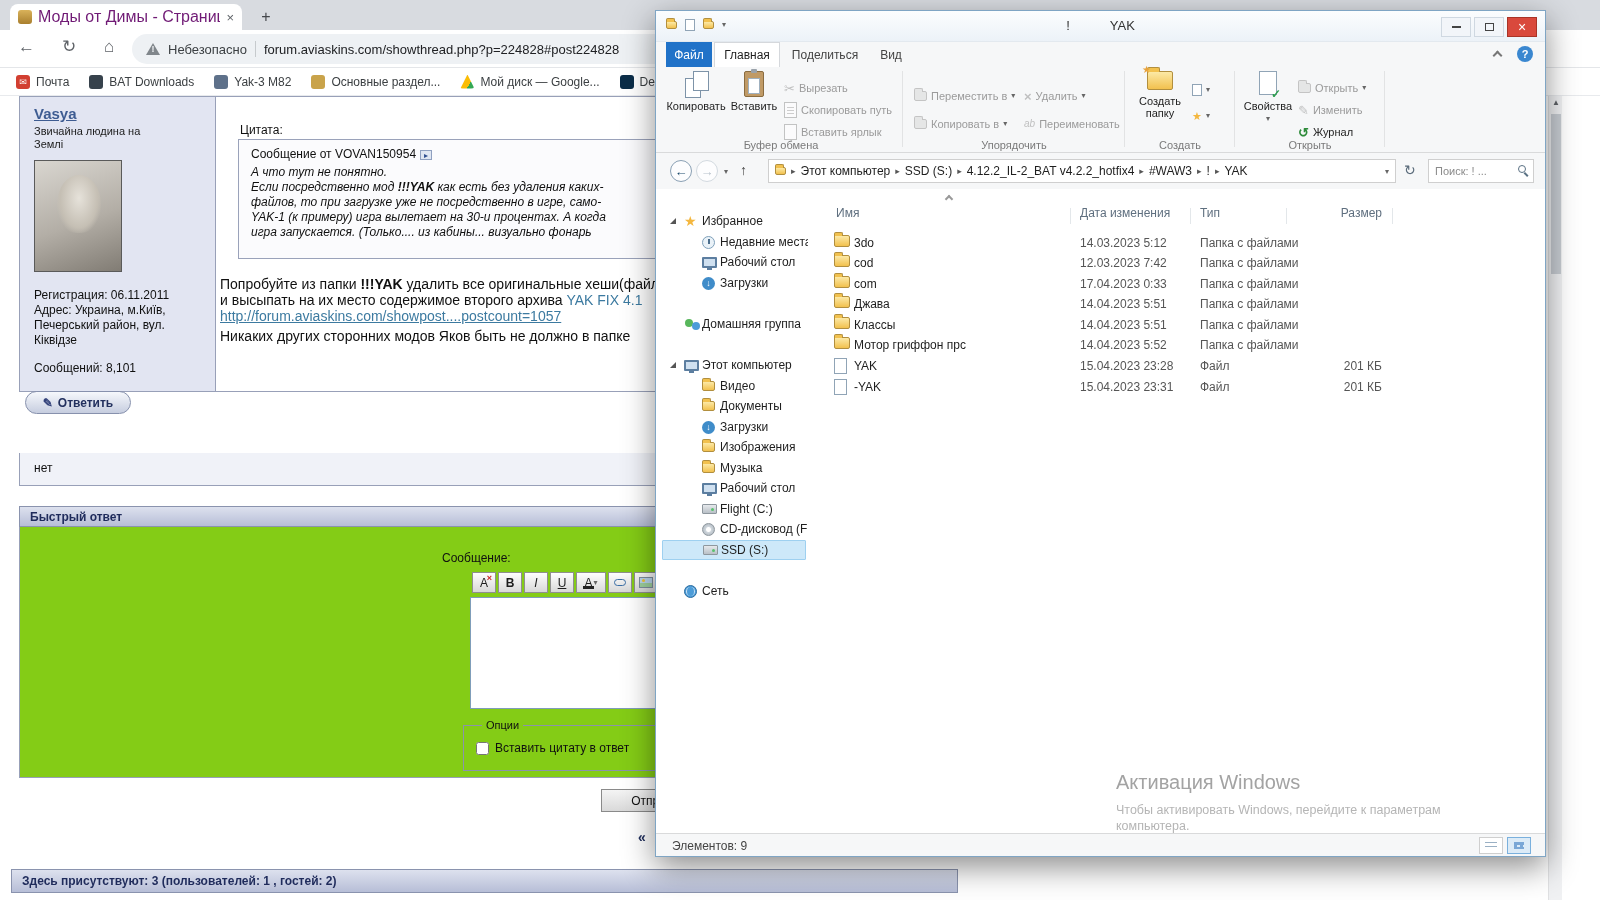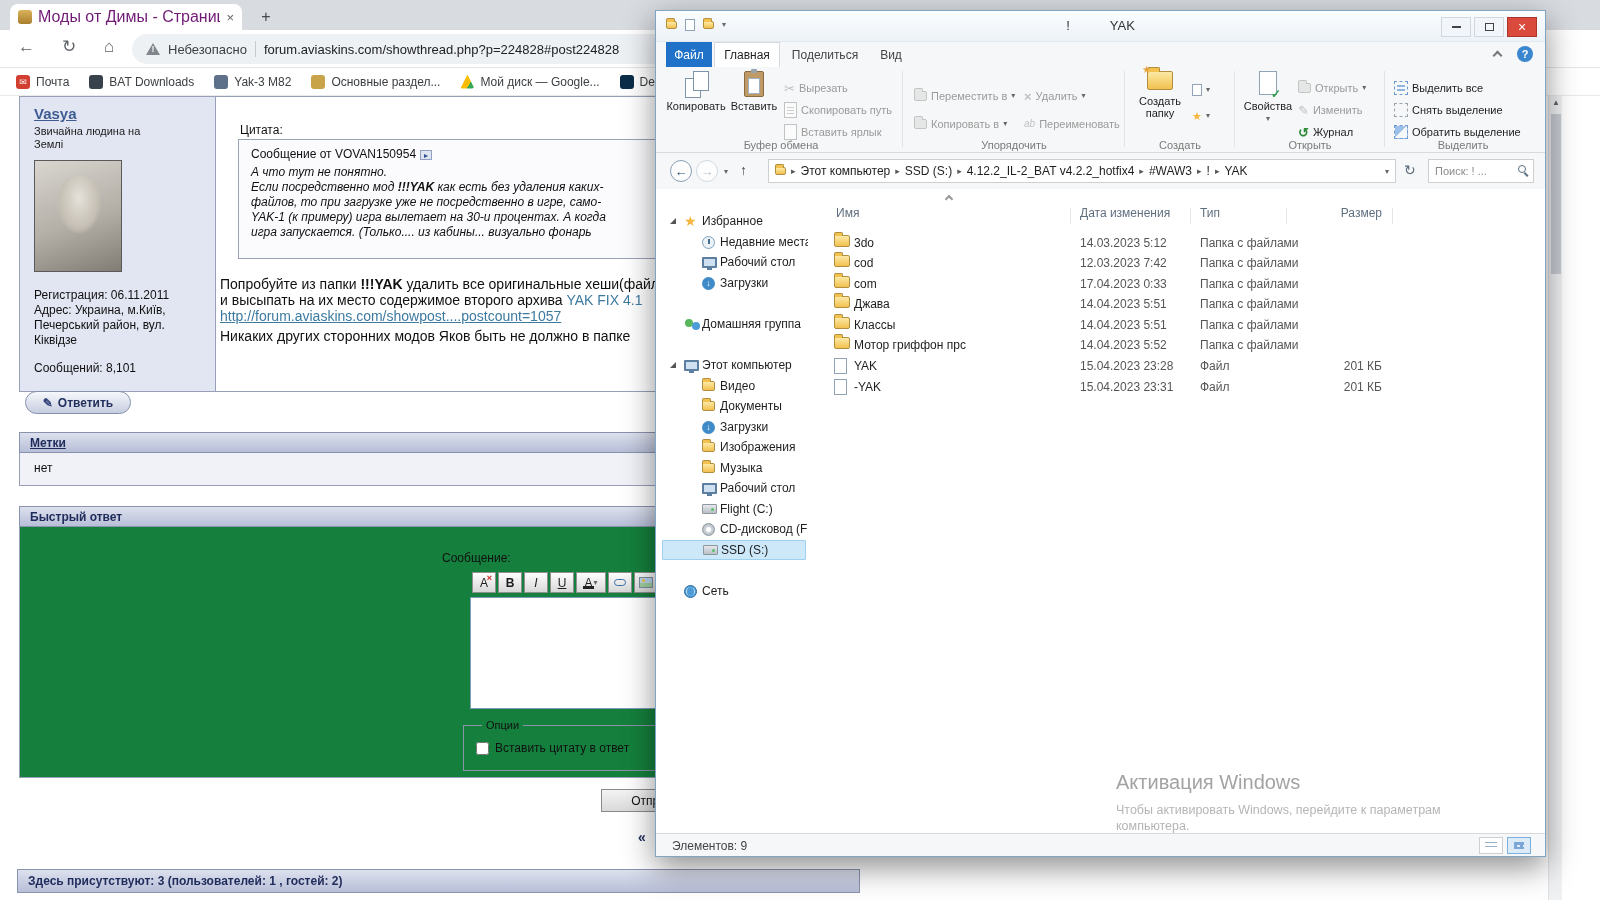--- a/index.html
+++ b/index.html
@@ -56,38 +56,38 @@
   .qtext{font-style:italic;margin-top:3px}
   .ppar{position:absolute;left:4px;white-space:nowrap;font-size:14px;color:#101010}
   .flink{color:#3c7aa0}
   .furl{color:#3c7aa0;text-decoration:underline}
   .replybtn{position:absolute;left:25px;top:391px;width:106px;height:23px;border:1px solid #8791ad;border-radius:12px;background:linear-gradient(#f6f8fc,#c6cddf);display:flex;align-items:center;justify-content:center;gap:5px;font-size:12px;font-weight:bold;color:#22305e}
   .pencil{color:#33427a;font-size:12px}
   .tagshdr{position:absolute;left:19px;top:432px;width:1000px;height:21px}
   .tagslink{text-decoration:underline;cursor:pointer}
   .tagsbody{position:absolute;left:19px;top:453px;width:1000px;height:33px;background:#f0f2f8;border:1px solid #98a0b8;border-top:none;padding:8px 14px;color:#101010}
   .qrhdr{position:absolute;left:19px;top:506px;width:1000px;height:21px}
-  .qrbody{position:absolute;left:19px;top:527px;width:1000px;height:251px;background:#15803d;border:1px solid #98a0b8;border-top:none}
+  .qrbody{position:absolute;left:19px;top:527px;width:1000px;height:251px;background:#84cc16;border:1px solid #98a0b8;border-top:none}
   .msglabel{position:absolute;left:422px;top:24px;color:#101010}
   .edbar{position:absolute;left:452px;top:45px;display:flex;gap:2px}
   .edbtn{width:24px;height:21px;background:linear-gradient(#fefefe,#d8d8d8);border:1px solid #8f8f8f;display:flex;align-items:center;justify-content:center;font-size:12px;color:#1c1c1c;position:relative}
   .edbtn.wide{width:30px;gap:1px}
   .rfx{position:relative}
   .rfx::after{content:"×";position:absolute;right:3px;top:0px;color:#c22;font-size:9px;font-weight:bold}
   .clrbar{position:absolute;left:6px;bottom:3px;width:11px;height:3px;background:#222}
   .lnkic{width:12px;height:7px;border:1.5px solid #3b6ea5;border-radius:4px;position:relative}
   .imgic{width:14px;height:11px;background:linear-gradient(#bcd8f0 60%,#9fd29f 60%);border:1px solid #7f8f9f;position:relative}
   .imgic::after{content:"";position:absolute;left:2px;top:1px;width:3px;height:3px;border-radius:50%;background:#f4c430}
   .qrtext{position:absolute;left:450px;top:70px;width:420px;height:112px;border:1px solid #7f9db9;background:#fff;resize:none;font-family:"Liberation Sans",sans-serif}
   .optfs{position:absolute;left:443px;top:192px;width:420px;height:52px;border:1px solid #8b93ab;padding:10px 12px 0;font-size:12px;color:#101010}
   .optfs legend{font-size:11px;padding:0 4px;margin-left:6px;color:#101010}
   .optrow{display:flex;align-items:center;gap:6px}
   .sendbtn{position:absolute;left:601px;top:789px;width:120px;height:23px;background:linear-gradient(#f4f4f4,#d9d9d9);border:1px solid #8a8a8a;font-size:12px;color:#101010;display:flex;align-items:center;justify-content:center}
   .prevlnk{position:absolute;left:638px;top:829px;font-size:14px;font-weight:bold;color:#22305e}
-  .whosbar{position:absolute;left:17px;top:869px;width:843px;height:24px}
+  .whosbar{position:absolute;left:11px;top:869px;width:947px;height:24px}
 
   
   #explorer{position:absolute;left:655px;top:10px;width:891px;height:847px;background:#fff;border:1px solid #7fa5c4;box-shadow:0 10px 30px rgba(0,0,0,.45)}
   .xtitle{position:absolute;left:0;top:0;right:0;height:31px;background:linear-gradient(#fbfdfe,#ecf2f8);border-bottom:1px solid #e3e9ef}
   .qat{position:absolute;left:10px;top:8px;display:flex;align-items:center;gap:8px}
   .xcaption{position:absolute;left:0;right:0;top:7px;display:flex;justify-content:center;gap:40px;font-size:13px;color:#333}
   .winbtns{position:absolute;right:8px;top:6px;display:flex;gap:3px}
   .wbtn{width:30px;height:20px;display:flex;align-items:center;justify-content:center;background:#f2f5f9;border:1px solid #cfd8e1;color:#444}
   .wbtn.close{background:#d9493c;border-color:#a93427;color:#fff;font-size:14px;line-height:1}
   .wmin{width:9px;height:2px;background:#444}
@@ -287,23 +287,20 @@
       <a class="furl">http://forum.aviaskins.com/showpost....postcount=1057</a>
     </div>
     <div class="ppar" style="top:231px">Никаких других сторонних модов Яков быть не должно в папке</div>
   </div>
 
   <div class="replybtn">
     <span class="pencil">✎</span>
     <span>Ответить</span>
   </div>
 
-  <div class="fhdr tagshdr">
-    <span class="tagslink">Метки</span>
-  </div>
   <div class="tagsbody">нет</div>
 
   <div class="fhdr qrhdr">
     <span>Быстрый ответ</span>
   </div>
   <div class="qrbody">
     <div class="msglabel">Сообщение:</div>
     <div class="edbar">
       <span class="edbtn rfx">A</span>
       <span class="edbtn" style="font-weight:bold">B</span>
@@ -455,35 +452,20 @@
           <span>Изменить</span>
         </div>
       <div class="rsm" style="left:60px;top:56px">
           <span class="g" style="color:#2e8b3a;font-weight:bold">↺</span>
           <span>Журнал</span>
         </div>
       <div class="glabel">Открыть</div>
     </div>
     <span class="rsep" style="left:728px"></span>
 
-    <div class="rgroup" style="left:732px;width:150px">
-      <div class="rsm" style="left:6px;top:12px">
-          <span class="selall"></span>
-          <span>Выделить все</span>
-        </div>
-      <div class="rsm" style="left:6px;top:34px">
-          <span class="selnone"></span>
-          <span>Снять выделение</span>
-        </div>
-      <div class="rsm" style="left:6px;top:56px">
-          <span class="selinv"></span>
-          <span>Обратить выделение</span>
-        </div>
-      <div class="glabel">Выделить</div>
-    </div>
   </div>
 
   <div class="xaddr">
     <span class="navcirc" style="left:14px">←</span>
     <span class="navcirc dim" style="left:40px">→</span>
     <span class="dd" style="position:absolute;left:68px;top:15px">▾</span>
     <span class="upar" style="left:84px">↑</span>
     <div class="crumbbox">
       <span class="ic-folder mini"></span>
       <span class="csep">▸</span>

